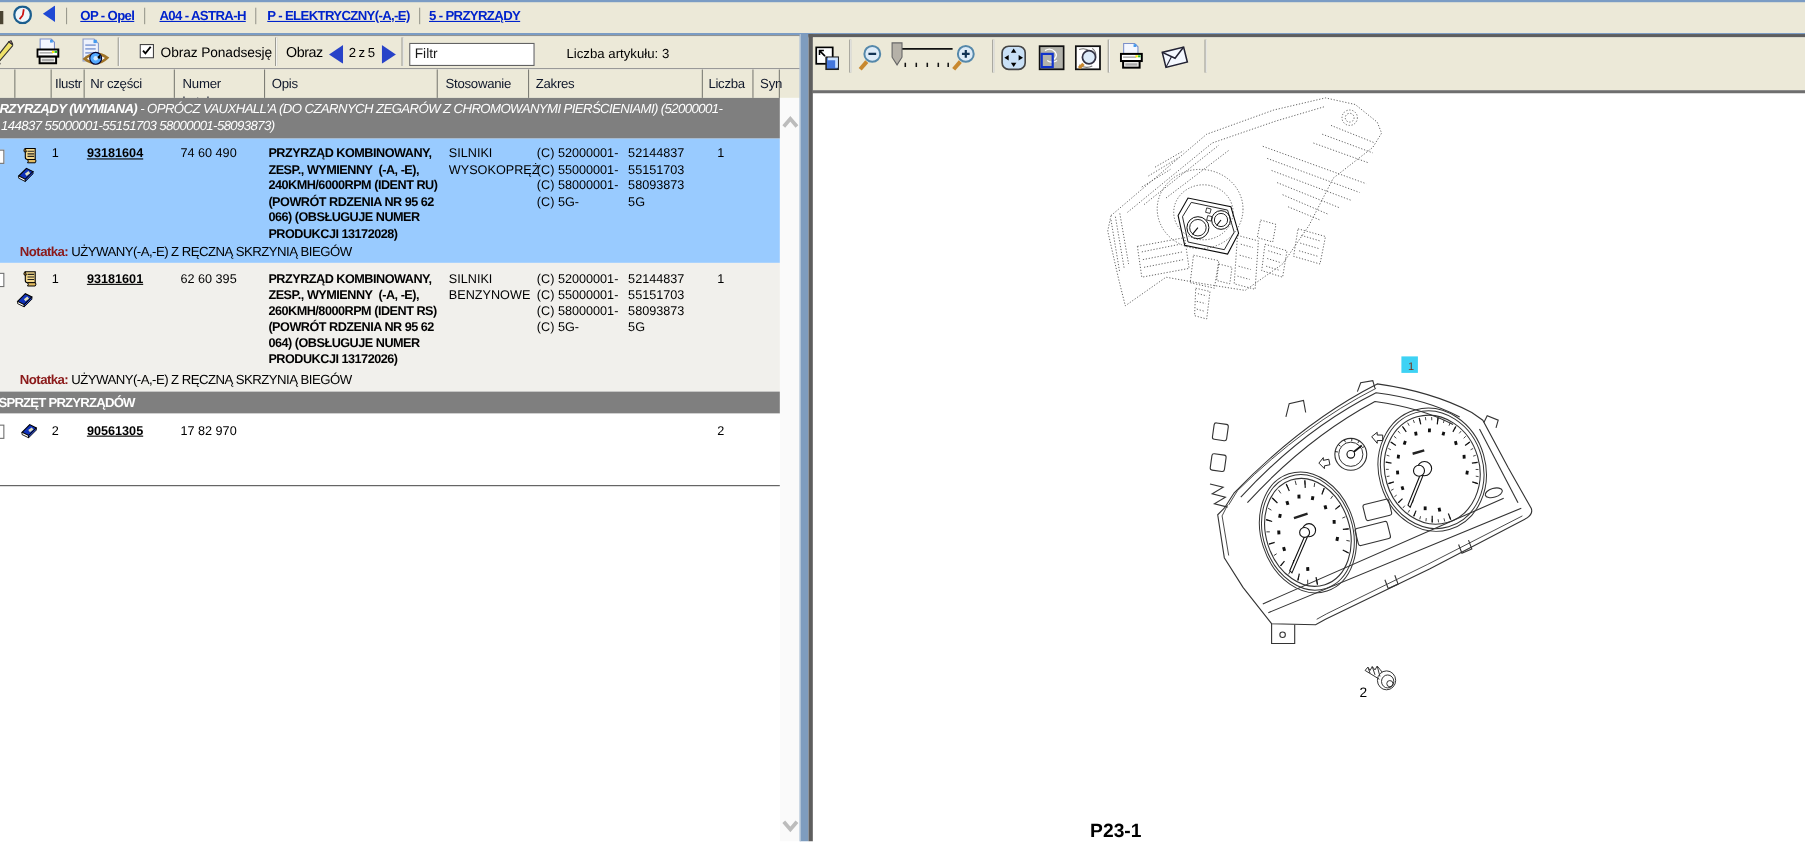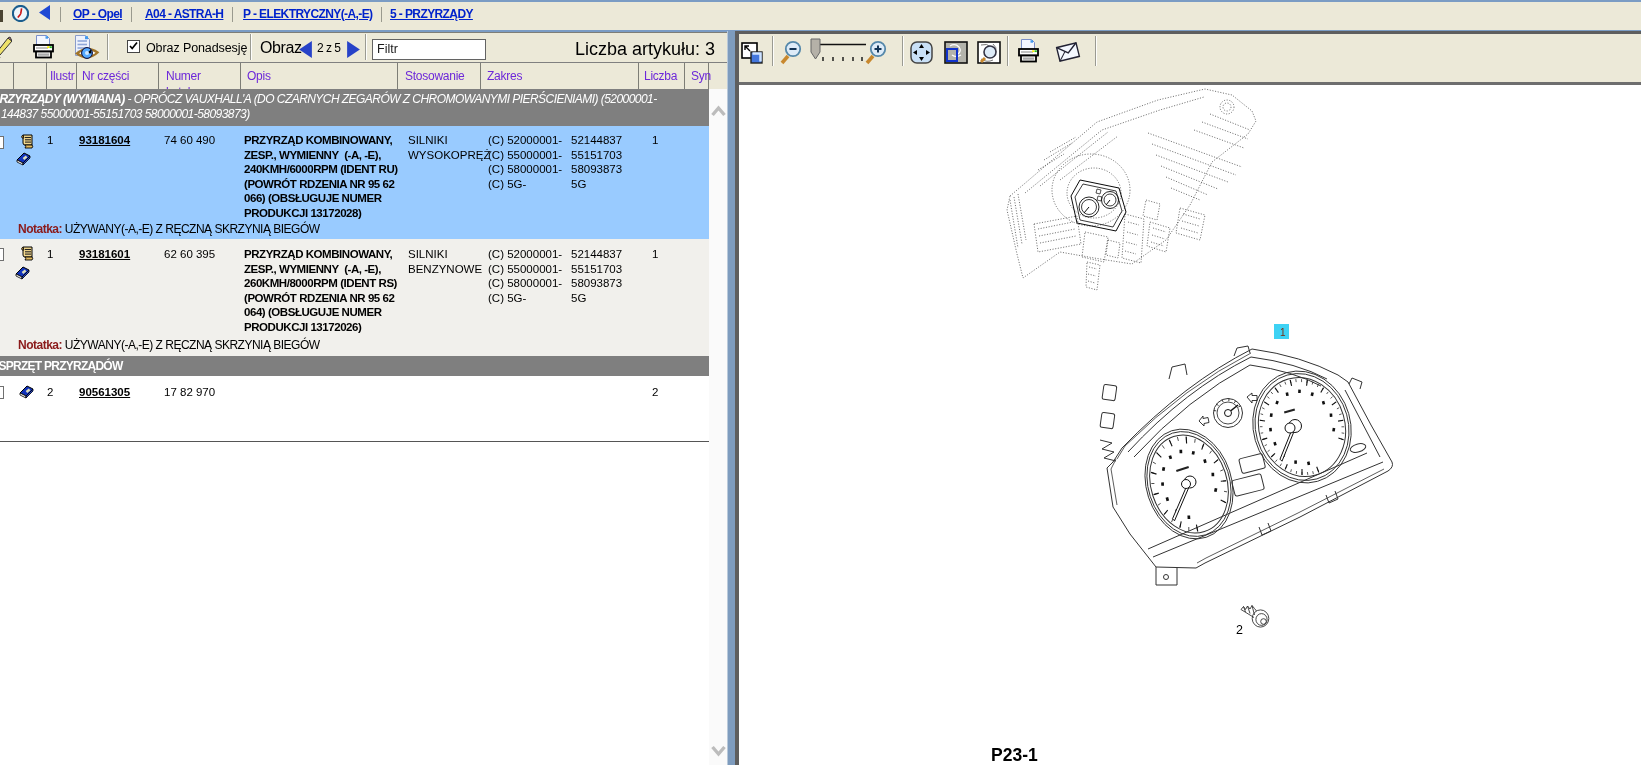--- a/index.html
+++ b/index.html
@@ -5,21 +5,21 @@
   html,body{margin:0;padding:0;}
   body{width:1641px;height:765px;position:relative;overflow:hidden;background:#fff;
        font-family:"Liberation Sans",sans-serif;color:#000;}
   .abs{position:absolute;}
   .nav{left:0;top:0;width:1641px;height:29.5px;background:#ece9d8;border-top:2px solid #7b9cc4;box-sizing:border-box;}
   .navlink{color:#0023cc;font-weight:bold;font-size:12px;letter-spacing:-0.6px;text-decoration:underline;position:absolute;top:7px;white-space:nowrap;}
   .vsep{position:absolute;width:1px;background:#9a9a8e;}
   .ltb{left:0;top:33px;width:727px;height:29px;background:#ece9d8;}
   .thead{left:0;top:63px;width:727px;height:26px;background:#ece9d8;overflow:hidden;}
   .hsep{position:absolute;top:0;width:1px;height:26px;background:#7e7e76;}
-  .hlab{position:absolute;top:5px;font-size:12px;letter-spacing:-0.25px;color:#6d28d9;white-space:nowrap;line-height:16px;}
+  .hlab{position:absolute;top:5px;font-size:12px;letter-spacing:-0.25px;color:#0f172a;white-space:nowrap;line-height:16px;}
   .band{position:absolute;left:0;width:709px;background:#7f7f7f;color:#fff;overflow:hidden;}
   .row{position:absolute;left:0;width:709px;overflow:hidden;}
   .cell{position:absolute;font-size:11.5px;line-height:14.5px;white-space:nowrap;}
   .b{font-weight:bold;}
   .nr{font-weight:bold;text-decoration:underline;}
   .cb{position:absolute;left:-9px;width:13px;height:13px;background:#fff;border:1px solid #707070;box-sizing:border-box;}
   .scroll{left:709px;top:89px;width:18px;height:676px;background:#fafafa;}
   .divider{left:727px;top:31px;width:8px;height:734px;background:#7e9cbe;border-left:1px solid #b9c9da;box-sizing:border-box;}
   .rborder{left:735px;top:31px;width:4px;height:734px;background:#5e5e5e;}
   .rtop{left:735px;top:31px;width:906px;height:3px;background:#5e5e5e;}
@@ -86,32 +86,32 @@
   <circle cx="13" cy="19" r="2" fill="#cfe8ff"></circle>
 </svg>
 <div class="tsep" style="left:107px;top:34px;height:26px;"></div>
 
 <div class="abs" style="left:127px;top:40px;width:13px;height:13px;background:#fff;border:1px solid #444;box-sizing:border-box;"></div>
 <svg class="abs" style="left:128px;top:41px" width="11" height="11" viewBox="0 0 11 11">
   <polyline points="2,5 4.2,7.5 9,1.5" fill="none" stroke="#000" stroke-width="1.7"></polyline>
 </svg>
 <div class="cell" style="left:146px;top:41px;font-size:12.5px;letter-spacing:-0.1px;">Obraz Ponadsesję</div>
 <div class="tsep" style="left:250px;top:34px;height:26px;"></div>
-<div class="cell" style="left:260px;top:41px;font-size:16px;letter-spacing:-0.4px;text-align:right;">Obraz</div>
+<div class="cell" style="left:260px;top:41px;font-size:13px;letter-spacing:-0.4px;text-align:right;">Obraz</div>
 <svg class="abs" style="left:299px;top:41px" width="13" height="17" viewBox="0 0 12 16">
   <polygon points="12,0 12,16 0,8" fill="#2742c8"></polygon>
 </svg>
 <div class="cell" style="left:317px;top:41px;font-size:12px;letter-spacing:-0.5px;">2 z 5</div>
 <svg class="abs" style="left:347px;top:41px" width="13" height="17" viewBox="0 0 12 16">
   <polygon points="0,0 0,16 12,8" fill="#2742c8"></polygon>
 </svg>
 <div class="tsep" style="left:365px;top:34px;height:26px;"></div>
 <div class="abs" style="left:372px;top:39px;width:114px;height:21px;background:#fff;border:1px solid #636363;box-sizing:border-box;"></div>
 <div class="cell" style="left:377px;top:42px;font-size:12.5px;color:#1a1a1a;">Filtr</div>
-<div class="cell" style="left:515px;top:42px;width:200px;text-align:right;font-size:18px;">Liczba artykułu: 3</div>
+<div class="cell" style="left:515px;top:42px;width:200px;font-size:12px;">Liczba artykułu: 3</div>
 
 <div class="abs thead">
   <div class="hsep" style="left:13px;"></div>
   <div class="hsep" style="left:46px;"></div>
   <div class="hsep" style="left:76px;"></div>
   <div class="hsep" style="left:158px;"></div>
   <div class="hsep" style="left:240px;"></div>
   <div class="hsep" style="left:397px;"></div>
   <div class="hsep" style="left:480px;"></div>
   <div class="hsep" style="left:638px;"></div>

